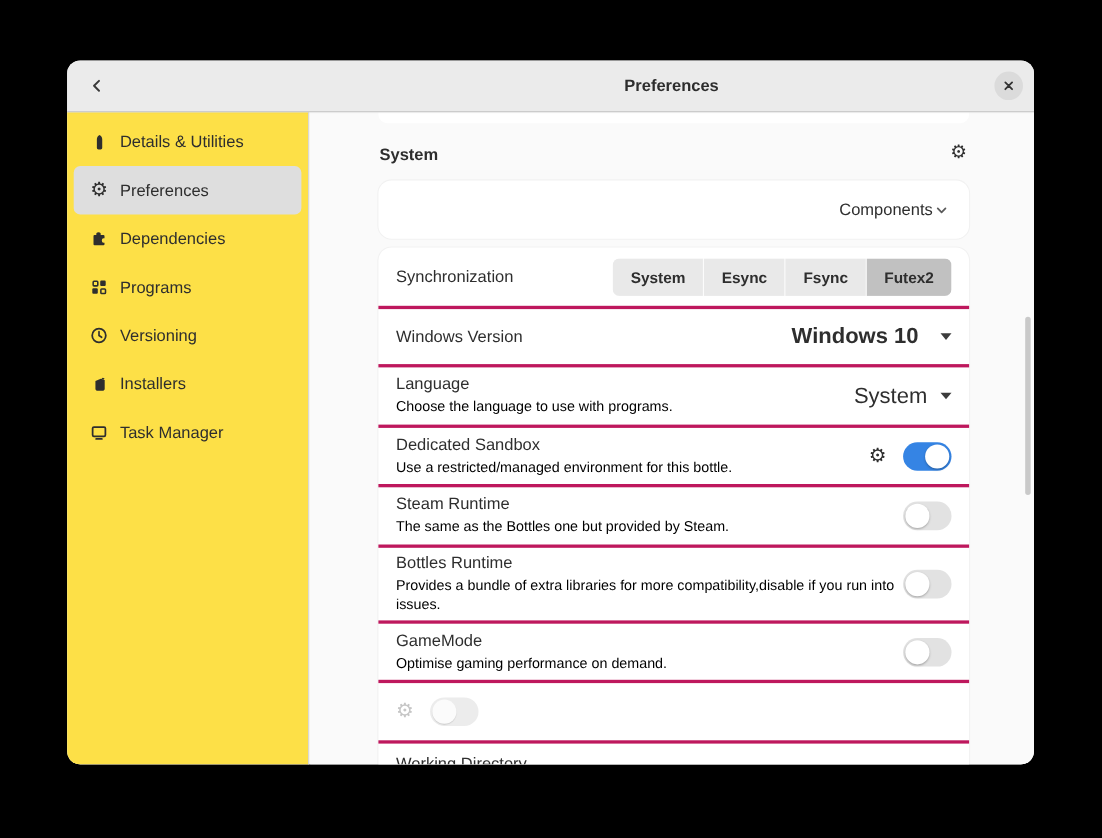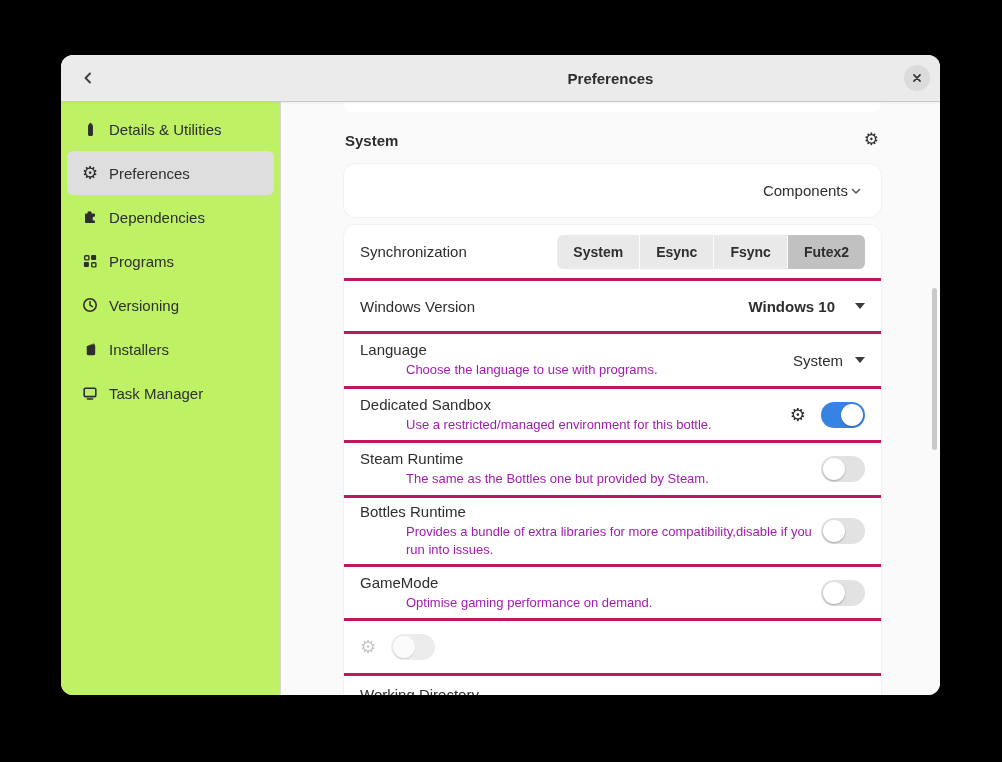--- a/index.html
+++ b/index.html
@@ -9,21 +9,21 @@
   
   .titlebar{position:absolute;left:0;top:0;right:0;height:46px;background:#ebebeb;
     border-bottom:1px solid #c9c9c9;box-shadow:0 1px 2px rgba(0,0,0,.06);z-index:5;}
   .back-btn{position:absolute;left:12px;top:8px;width:30px;height:30px;border-radius:6px;
     display:flex;align-items:center;justify-content:center;cursor:pointer;}
   .win-title{position:absolute;left:220px;right:0;top:0;height:46px;display:flex;
     align-items:center;justify-content:center;font-weight:bold;font-size:15px;color:#2d2d2d;}
   .close-btn{position:absolute;right:10px;top:10px;width:26px;height:26px;border-radius:50%;
     background:#dbdbdb;display:flex;align-items:center;justify-content:center;cursor:pointer;}
   
-  .sidebar{position:absolute;left:0;top:47px;bottom:0;width:220px;background:#bef264;
+  .sidebar{position:absolute;left:0;top:47px;bottom:0;width:220px;background:#fde047;
     border-right:1px solid #d7d7d7;box-sizing:border-box;padding-top:5px;}
   .side-item{height:44px;margin:0 6px;border-radius:6px;display:flex;align-items:center;
     padding:0 10px 0 15px;font-size:15px;color:#2e2e2e;cursor:pointer;}
   .side-item.selected{background:#dedede;}
   .side-icon{width:16px;height:16px;margin-right:11px;color:#2e2e2e;display:flex;
     align-items:center;justify-content:center;flex:none;}
   .gear-glyph{font-family:"DejaVu Sans",sans-serif;font-size:18px;line-height:1;color:#2e2e2e;}
   .gear-glyph.small{font-size:17px;}
   .gear-glyph.dim{color:#c6c6c6;}
   
@@ -36,30 +36,30 @@
   .card{background:#fff;box-shadow:0 0 0 1px rgba(0,0,0,.035);}
   .components-card{margin-top:13px;height:53px;border-radius:12px;display:flex;
     align-items:center;justify-content:flex-end;padding:0 17px;box-sizing:border-box;
     font-size:15px;color:#2e2e2e;cursor:pointer;}
   .main-card{margin-top:8px;border-radius:12px 12px 0 0;}
   .row{display:flex;align-items:center;justify-content:space-between;padding:0 16px;
     box-sizing:border-box;}
   .row + .row{border-top:3px solid #be185d;}
   .row-text{display:flex;flex-direction:column;justify-content:center;}
   .row-title{font-size:15px;color:#2e2e2e;}
-  .row-sub{font-size:13px;color:#a21caf;margin-top:3px;line-height:1.35;max-width:462px;margin-left:46px;}
+  .row-sub{font-size:13px;color:#000000;margin-top:3px;line-height:1.35;max-width:462px;}
   .row-end{display:flex;align-items:center;flex:none;}
   
   .seg{display:flex;gap:1px;border-radius:6px;overflow:hidden;background:#fcfcfc;}
   .seg button{border:none;height:34px;padding:0 16px;background:#e9e9e9;font-weight:bold;
     font-size:14px;color:#2e2e2e;font-family:inherit;cursor:pointer;}
   .seg button.selected{background:#c1c1c1;}
   
   .dropdown{display:flex;align-items:center;cursor:pointer;}
-  .dd-value{font-size:15px;color:#2e2e2e;}
+  .dd-value{font-size:20px;color:#2e2e2e;}
   .dd-value.bold{font-weight:bold;}
   .dd-arrow{width:0;height:0;border-left:5px solid transparent;border-right:5px solid transparent;
     border-top:6px solid #3c3c3c;margin-left:20px;}
   .dd-arrow.near{margin-left:12px;}
   
   .switch{width:44px;height:26px;border-radius:13px;background:#e2e2e2;position:relative;
     flex:none;cursor:pointer;}
   .switch .knob{position:absolute;top:2px;left:2px;width:22px;height:22px;border-radius:50%;
     background:#fff;box-shadow:0 1px 2px rgba(0,0,0,.28);}
   .switch.on{background:#3584e4;}

